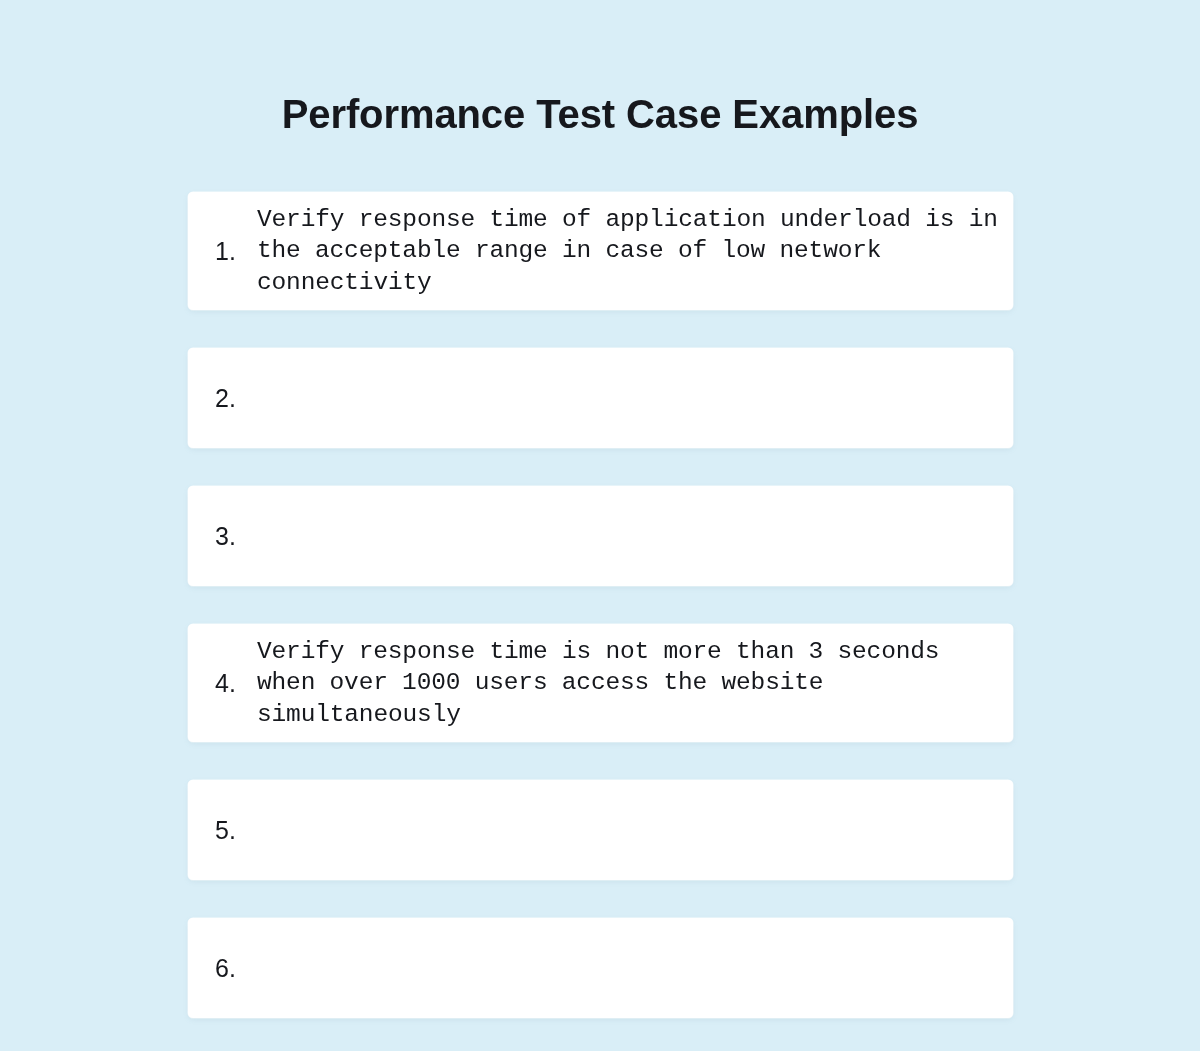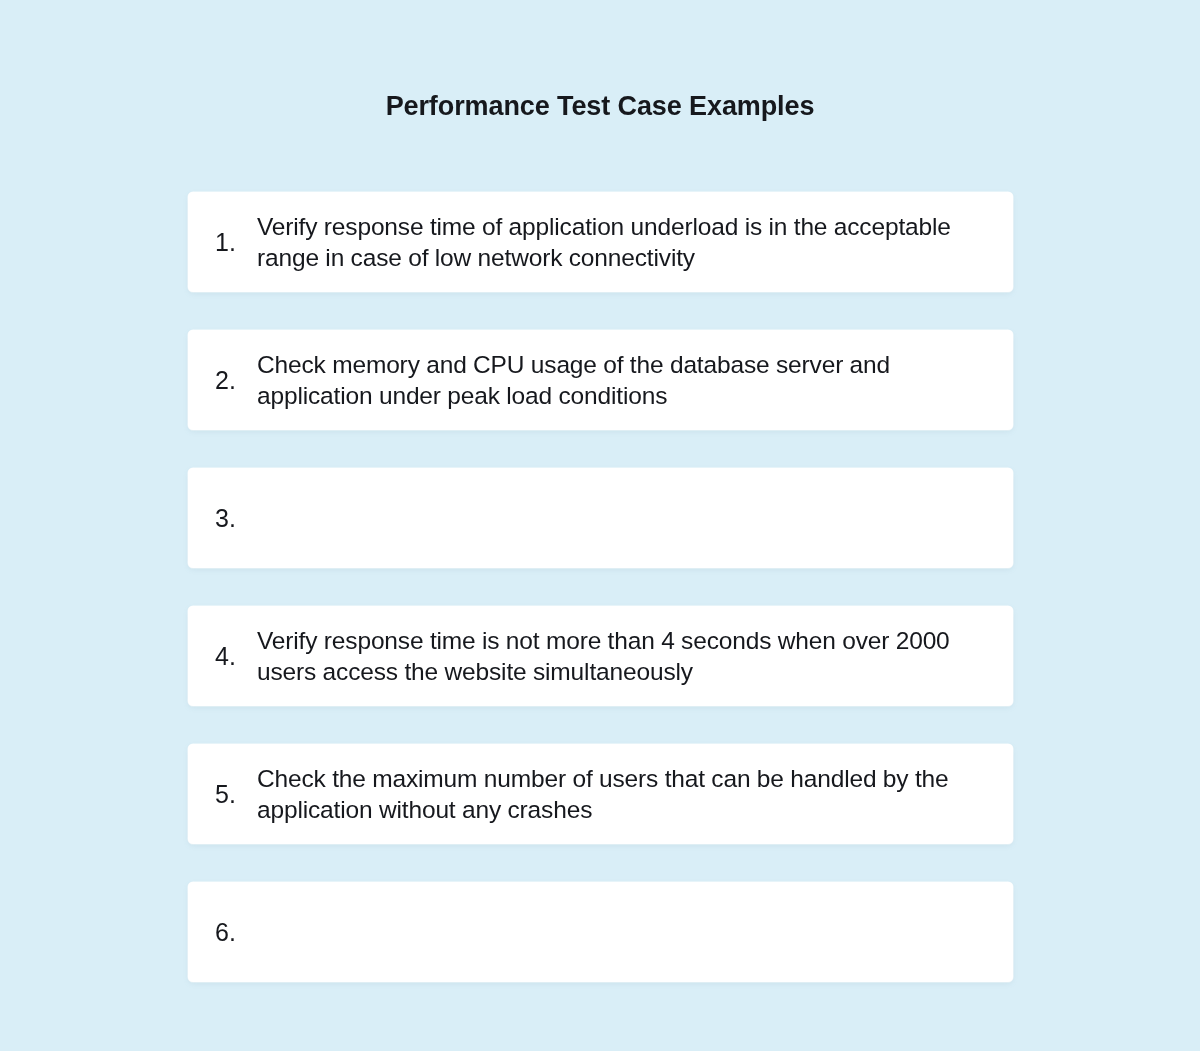--- a/index.html
+++ b/index.html
@@ -22,21 +22,21 @@
     background: #d9eef7;
     box-sizing: border-box;
   }
 
   .title {
     position: absolute;
     left: 0;
     top: 90px;
     width: 1200px;
     text-align: center;
-    font-size: 27px;
+    font-size: 40px;
     font-weight: bold;
     color: #16181d;
     letter-spacing: -0.1px;
     line-height: 1.2;
   }
 
   .list {
     position: absolute;
     left: 188px;
     top: 192px;
@@ -74,53 +74,52 @@
   }
 
   .card-text {
     flex: 1 1 auto;
     font-size: 24.5px;
     line-height: 1.28;
     color: #16181d;
     letter-spacing: -0.15px;
     font-weight: normal;
     word-spacing: -0.2px;
+    font-family: Liberation Mono, monospace;
   }
 </style>
 </head>
 <body>
 
 <div class="infographic">
 
   <div class="title">Performance Test Case Examples</div>
 
   <div class="list">
 
     <div class="card">
       <div class="card-number">1.</div>
       <div class="card-text">Verify response time of application underload is in the acceptable range in case of low network connectivity</div>
     </div>
 
     <div class="card">
       <div class="card-number">2.</div>
-      <div class="card-text">Check memory and CPU usage of the database server and application under peak load conditions</div>
     </div>
 
     <div class="card">
       <div class="card-number">3.</div>
     </div>
 
     <div class="card">
       <div class="card-number">4.</div>
-      <div class="card-text">Verify response time is not more than 4 seconds when over 2000 users access the website simultaneously</div>
+      <div class="card-text">Verify response time is not more than 3 seconds when over 1000 users access the website simultaneously</div>
     </div>
 
     <div class="card">
       <div class="card-number">5.</div>
-      <div class="card-text">Check the maximum number of users that can be handled by the application without any crashes</div>
     </div>
 
     <div class="card">
       <div class="card-number">6.</div>
     </div>
 
   </div>
 </div>
 
 </body></html>

